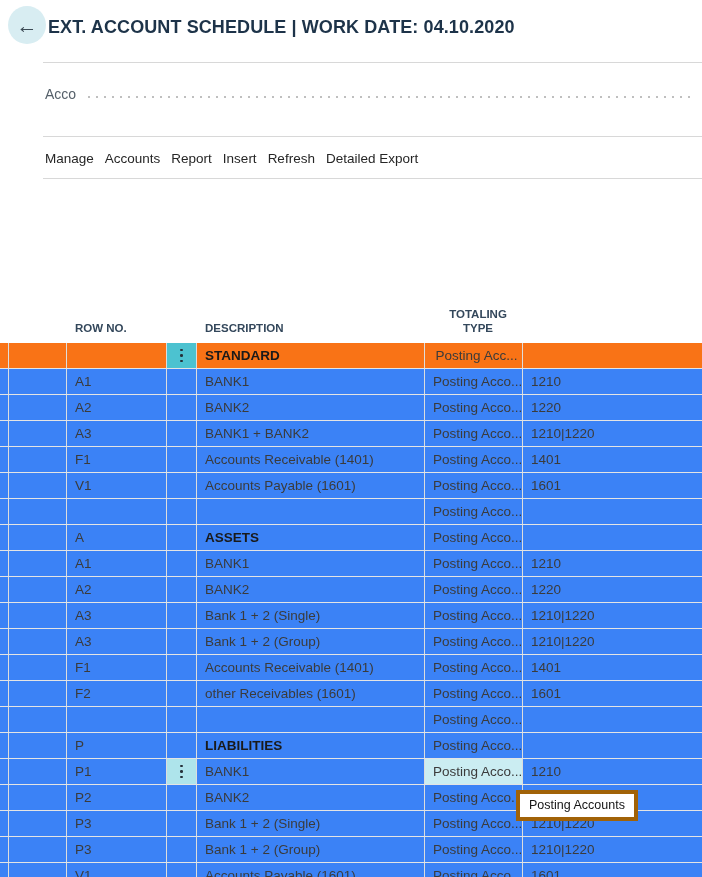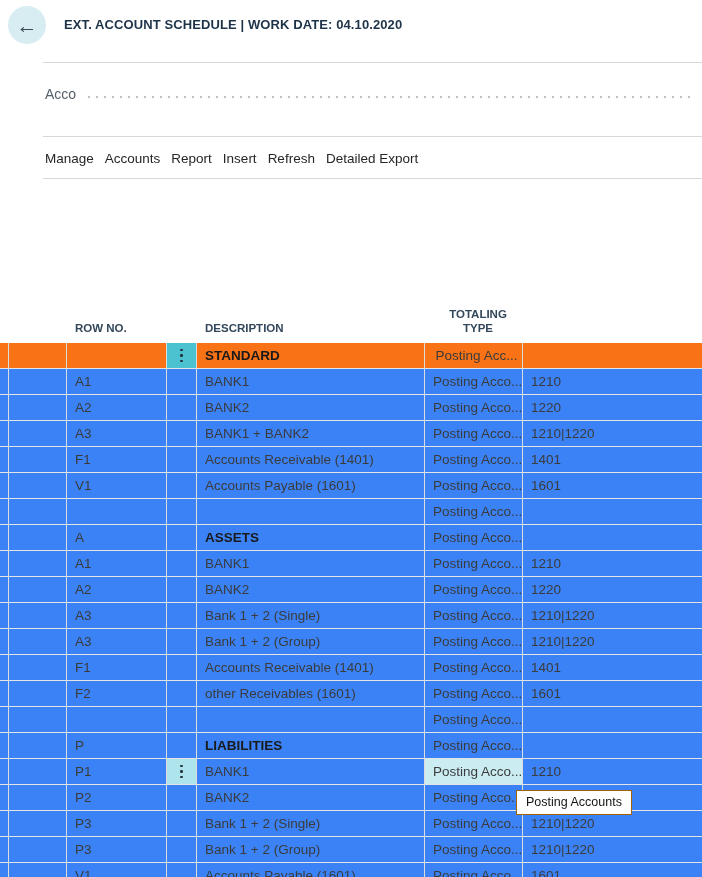--- a/index.html
+++ b/index.html
@@ -3,21 +3,21 @@
 <meta charset="utf-8">
 <style>
   html,body{margin:0;padding:0;background:#fff;}
   .page{position:relative;width:702px;height:877px;overflow:hidden;background:#fff;
         font-family:"Liberation Sans", sans-serif;}
 
   
   .back-btn{position:absolute;left:8px;top:6px;width:38px;height:38px;border-radius:50%;
             background:#D8EDF2;display:flex;align-items:center;justify-content:center;cursor:pointer;}
   .back-btn span{color:#3C4A55;font-size:21px;line-height:1;}
-  .page-title{position:absolute;left:64px;top:17px;font-size:13px;font-weight:bold;
+  .page-title{position:absolute;left:48px;top:17px;font-size:18px;font-weight:bold;
               color:#1D3349;letter-spacing:0.1px;white-space:nowrap;}
 
   .divider{position:absolute;left:43px;right:0;height:1px;background:#D8D8D8;}
 
   
   .name-label{position:absolute;left:45px;top:86px;font-size:14px;color:#55606A;}
   .name-dots{position:absolute;left:88px;right:12px;top:96px;height:2px;
              background-image:repeating-linear-gradient(to right,#BFBFBF 0 2px,transparent 2px 8px);}
 
   
@@ -49,21 +49,21 @@
   .sel-row{background:#f97316;}
   .sel-row .ell-cell{background:#4CC2D0;}
   .cell-sel .ell-cell{background:#AEE4EB;}
   .cell-sel .type-cell{background:#CBEDF2;}
 
   .vdots{display:flex;flex-direction:column;gap:3px;align-items:center;justify-content:center;
          height:100%;width:100%;cursor:pointer;}
   .vdots i{width:2.5px;height:2.5px;background:#25313A;border-radius:50%;}
 
   
-  .tooltip{position:absolute;left:516px;top:790px;background:#FFFFFF;border:1px solid #a16207;
+  .tooltip{position:absolute;left:516px;top:790px;background:#FFFFFF;border:4px solid #a16207;
            padding:4px 9px 5px 9px;font-size:12.5px;color:#141414;z-index:5;white-space:nowrap;}
 </style>
 </head>
 <body>
 
 <div class="page">
 
   <div class="back-btn">
     <span>←</span>
   </div>

